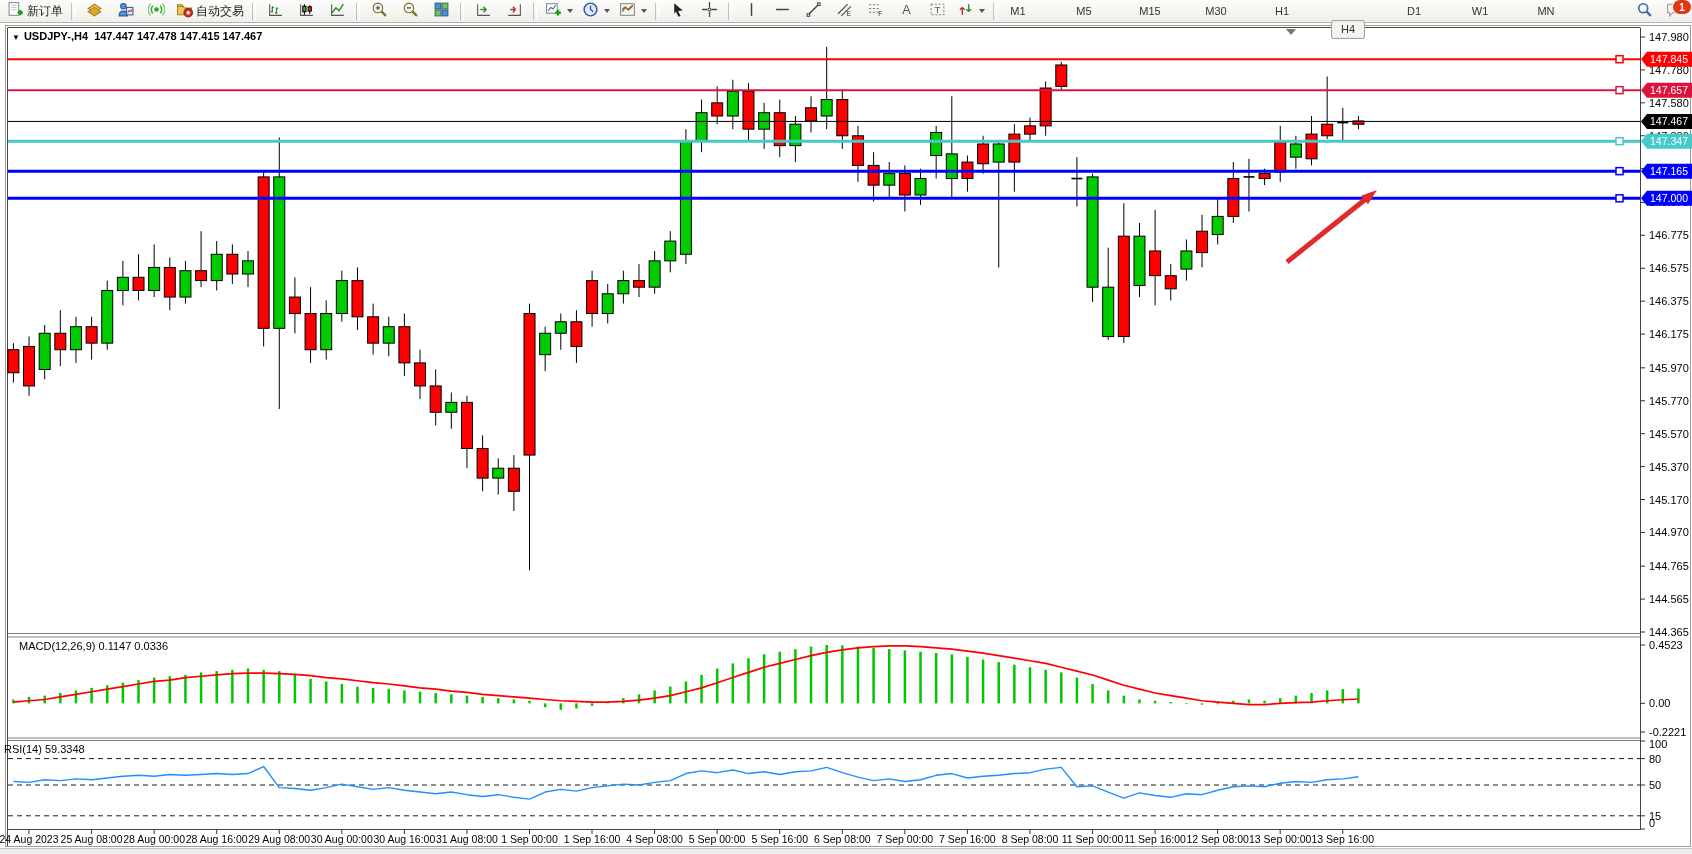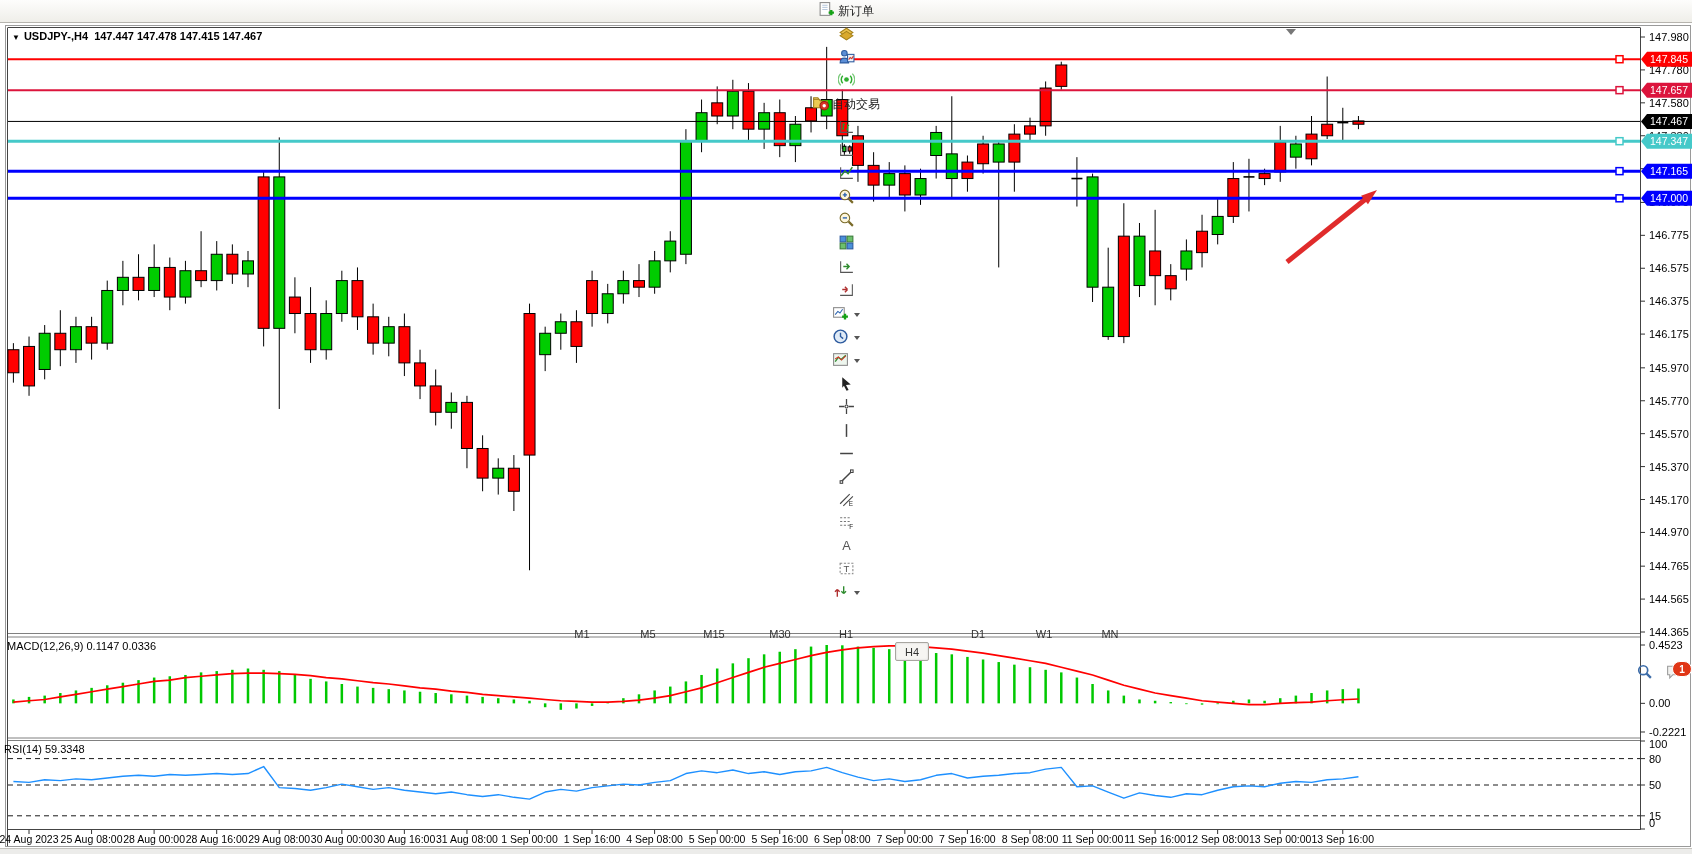--- a/index.html
+++ b/index.html
@@ -1,42 +1,42 @@
 <!DOCTYPE html>
 <html><head>
 <meta charset="utf-8">
 <style>
   html,body{margin:0;padding:0;background:#fff;}
   #app{position:relative;width:1692px;height:854px;overflow:hidden;background:#fff;
        font-family:"Liberation Sans",sans-serif;-webkit-font-smoothing:antialiased;}
   
   #toolbar{position:absolute;top:0;left:0;width:1692px;height:23px;
     background:linear-gradient(#fdfdfc,#efeee9);border-bottom:1px solid #b6b4ae;
-    display:flex;align-items:center;padding:0 3px;box-sizing:border-box;gap:1px;z-index:5;flex-direction:column;}
+    display:flex;align-items:center;padding:0 3px;box-sizing:border-box;gap:1px;z-index:5;}
   .tbtn{height:20px;min-width:22px;display:flex;align-items:center;justify-content:center;
     gap:3px;padding:0 3px;border:1px solid transparent;border-radius:2px;background:transparent;
     font-family:"Liberation Sans",sans-serif;}
   .tlabel{font-size:12px;color:#222;white-space:nowrap;}
   .sep{width:2px;height:17px;margin:0 3px;border-left:1px solid #c2c0ba;border-right:1px solid #fff;}
   .caret{width:0;height:0;border-left:3px solid transparent;border-right:3px solid transparent;
     border-top:4px solid #555;margin-left:2px;}
   .tf{font-size:11px;color:#333;height:17px;min-width:24px;display:flex;align-items:center;
     justify-content:center;padding:0 4px;border:1px solid transparent;border-radius:2px;}
   .tf.active{background:#f6f5f2;border:1px solid #a8a6a0;box-shadow:inset 0 0 2px #ccc;margin-top:36px;}
   #tb-right{margin-left:auto;display:flex;align-items:center;}
   #chat-btn{position:relative;}
   #chat-badge{position:absolute;top:-2px;right:-4px;min-width:14px;height:14px;border-radius:8px;
     background:#e03616;color:#fff;font-size:10px;font-weight:bold;display:flex;align-items:center;
     justify-content:center;border:1px solid #fff;padding:0 2px;}
   
   .overlay{position:absolute;font-size:11px;color:#000;white-space:nowrap;z-index:3;}
   #symbol-line{left:12px;top:30px;font-weight:bold;}
   #symbol-line .ohlc{font-weight:bold;margin-left:6px;}
   #symbol-line .dd{font-size:8px;margin-right:4px;color:#000;}
-  #macd-label{left:0;top:640px;padding-left:7px;}
+  #macd-label{left:12px;top:640px;padding-left:7px;}
   #rsi-label{left:4px;top:743px;}
   #bottom-strip{position:absolute;left:0;top:848px;width:1692px;height:6px;
     background:#ececea;border-top:1px solid #c6c4bf;}
   svg text{font-family:"Liberation Sans",sans-serif;}
 </style>
 </head>
 <body>
 <div id="app">
 
   <div id="toolbar">

